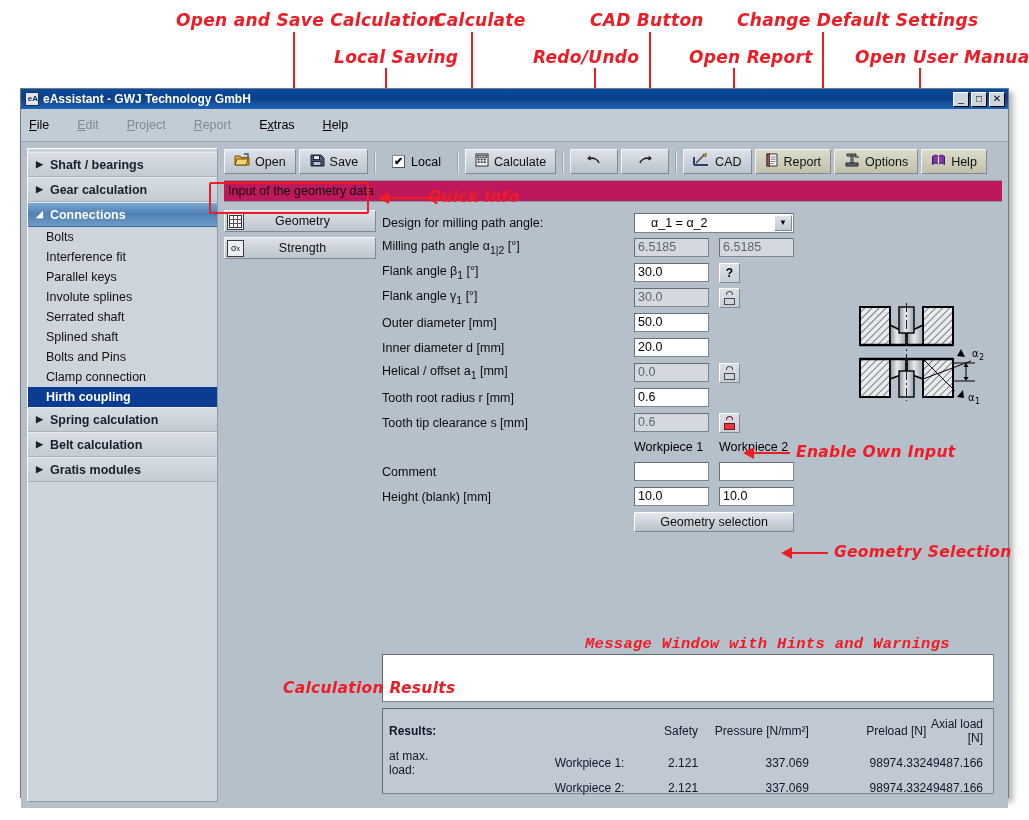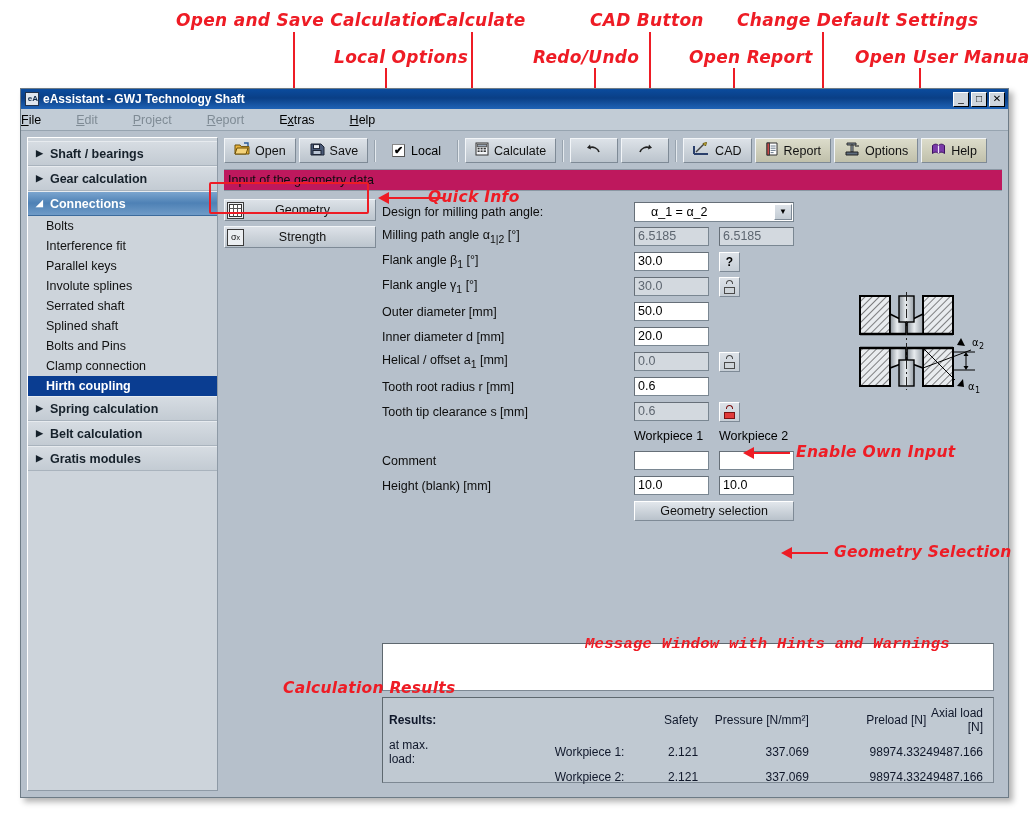--- a/index.html
+++ b/index.html
@@ -72,25 +72,25 @@
     width: 16px; height: 15px;
     background: #cfd6de;
     border: 1px solid #000;
     border-top-color:#fff; border-left-color:#fff;
     display: flex; align-items: center; justify-content: center;
     font-size: 10px; color: #000; line-height: 1;
     font-family: "Liberation Sans", sans-serif;
   }
 
   .menubar {
-    height: 22px;
+    height: 33px;
     background: #c2ccd6;
     border-bottom: 1px solid #97a4b0;
     display: flex; align-items: center;
-    gap: 35px;
+    padding-left: 8px; gap: 28px;
     font-size: 12.5px; color: #000;
   }
   .menu-item.disabled { color: #7f8b95; }
   .menu-item u { text-decoration: underline; }
 
   .body-area {
     position: relative;
     height: 666px;
     background: #b6c0cb;
     padding: 6px;
@@ -286,21 +286,21 @@
 </head>
 <body>
 
 <div id="root">
 
   <div class="anno" style="left:176px; top:10px;">Open and Save Calculation</div>
   <div class="anno" style="left:434px; top:10px;">Calculate</div>
   <div class="anno" style="left:590px; top:10px;">CAD Button</div>
   <div class="anno" style="left:737px; top:10px;">Change Default Settings</div>
 
-  <div class="anno" style="left:334px; top:47px;">Local Options</div>
+  <div class="anno" style="left:334px; top:47px;">Local Saving</div>
   <div class="anno" style="left:533px; top:47px;">Redo/Undo</div>
   <div class="anno" style="left:689px; top:47px;">Open Report</div>
   <div class="anno" style="left:855px; top:47px;">Open User Manual</div>
 
   <div class="vline" style="left:293px; top:32px; height:123px;"></div>
   <div class="arrowdown" style="left:288px; top:152px;"></div>
 
   <div class="vline" style="left:385px; top:68px; height:87px;"></div>
   <div class="arrowdown" style="left:380px; top:152px;"></div>
 
@@ -319,21 +319,21 @@
   <div class="vline" style="left:822px; top:32px; height:123px;"></div>
   <div class="arrowdown" style="left:817px; top:152px;"></div>
 
   <div class="vline" style="left:919px; top:68px; height:87px;"></div>
   <div class="arrowdown" style="left:914px; top:152px;"></div>
 
   <div id="window">
 
     <div class="titlebar">
       <div class="title-icon">eA</div>
-      <div class="title-text">eAssistant - GWJ Technology Shaft</div>
+      <div class="title-text">eAssistant - GWJ Technology GmbH</div>
       <div class="title-btns">
         <div class="tbtn">_</div>
         <div class="tbtn">□</div>
         <div class="tbtn">✕</div>
       </div>
     </div>
 
     <div class="menubar">
       <div class="menu-item"><u>F</u>ile</div>
       <div class="menu-item disabled"><u>E</u>dit</div>

